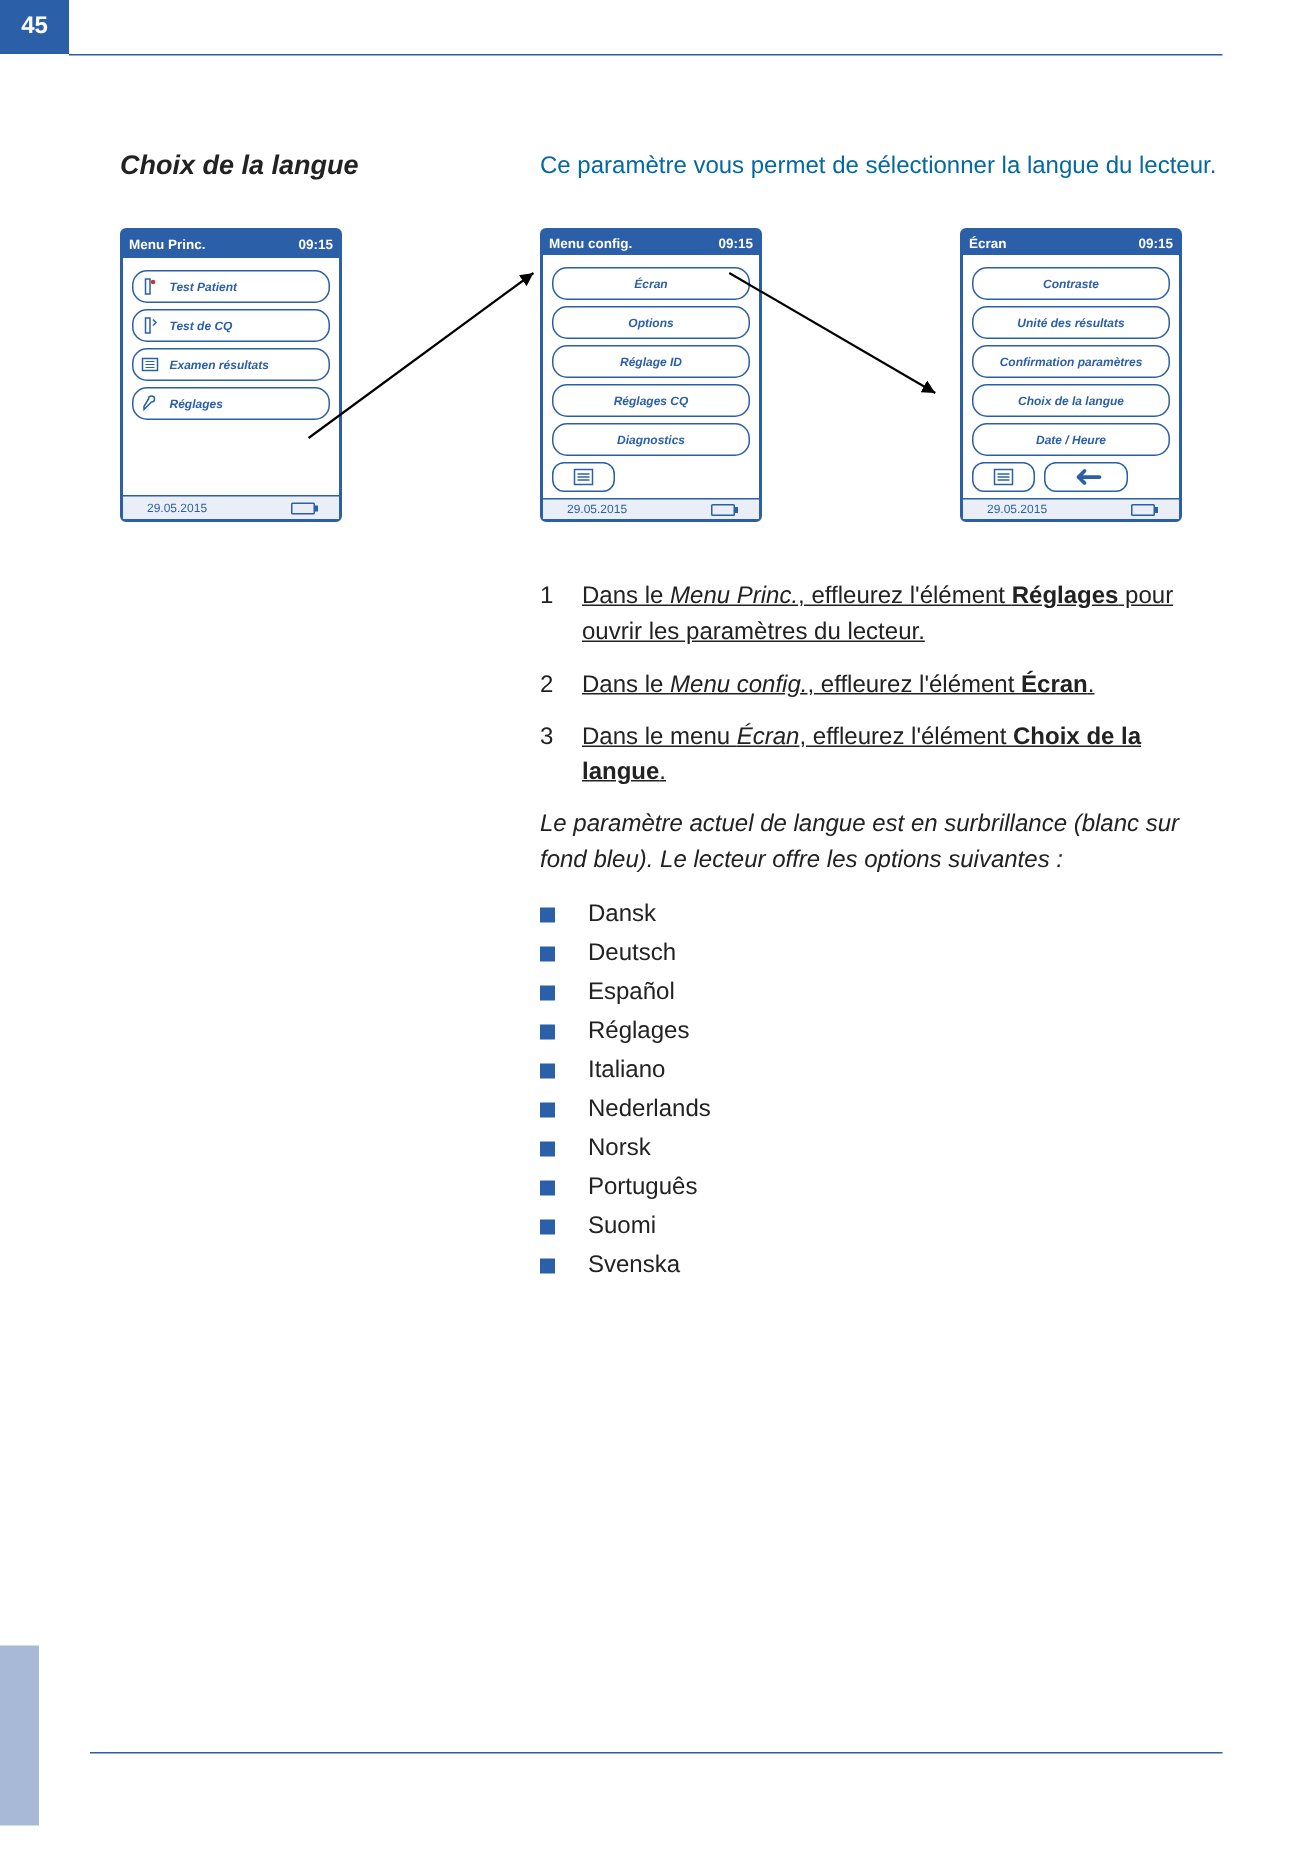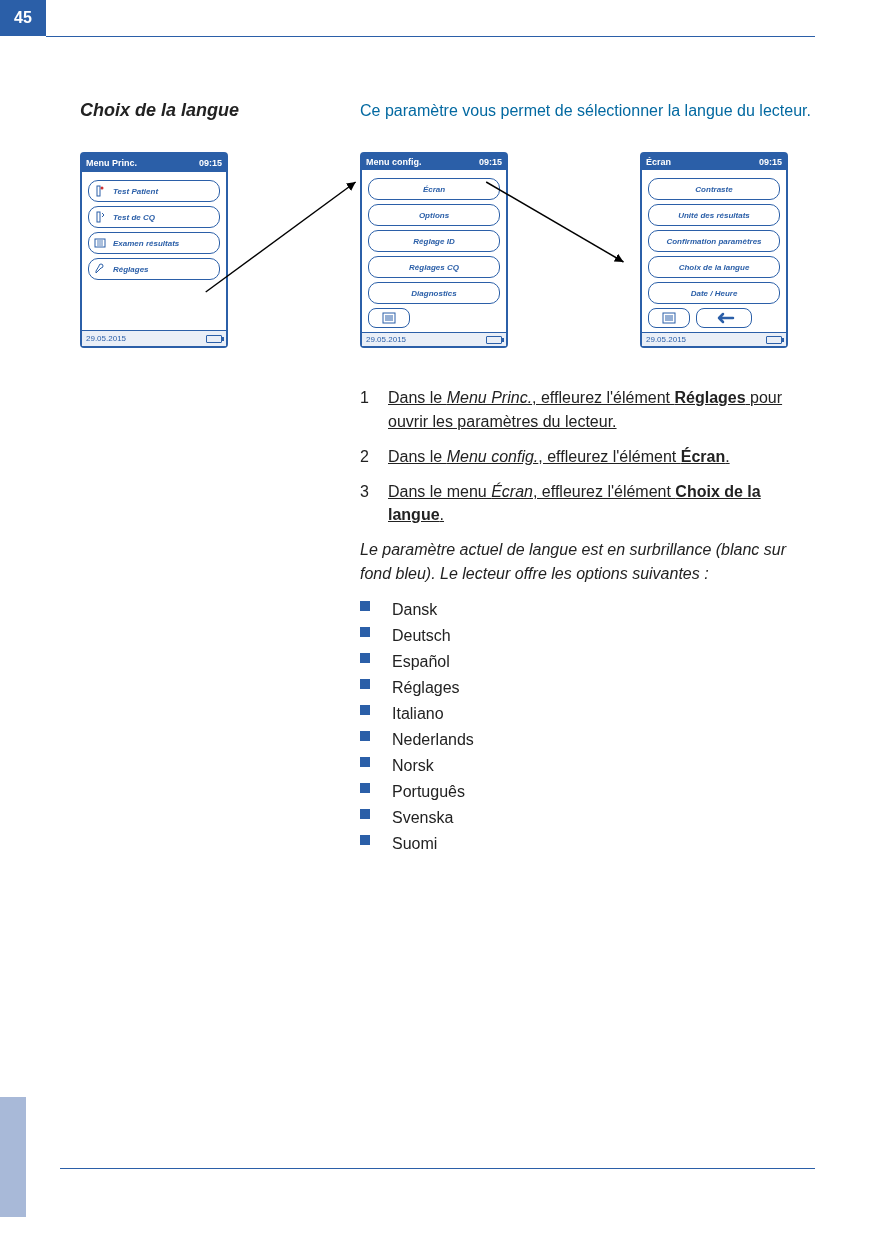--- a/index.html
+++ b/index.html
@@ -149,21 +149,21 @@
     justify-content: center;
     color: #2b5fa8;
   }
   .screen-footer {
     border-top: 1px solid #2b5fa8;
     height: 16px;
     background: #eaeff7;
     display: flex;
     align-items: center;
     justify-content: space-between;
-    padding: 0 4px;
+    padding: 0 16px;
     font-size: 8px;
     color: #2b5fa8;
   }
   .sp { flex: 1; }
   .battery-icon {
     width: 16px;
     height: 8px;
     border: 1px solid #2b5fa8;
     border-radius: 1px;
     position: relative;
@@ -202,20 +202,21 @@
   .step-text { flex: 1; text-decoration: underline; }
   .step-text em { font-style: italic; }
   .step-text strong { font-weight: bold; }
   .para {
     margin: 10px 0 16px;
     line-height: 1.45;
     font-style: italic;
   }
   .bullet-row {
     display: flex;
+    align-items: center;
     margin-bottom: 8px;
   }
   .bullet-sq {
     width: 10px;
     height: 10px;
     background: #2b5fa8;
     margin-right: 22px;
     flex-shrink: 0;
   }
   .bullet-text { font-size: 16px; }
@@ -428,20 +429,20 @@
     <div class="bullet-row">
         <div class="bullet-sq"></div>
         <div class="bullet-text">Norsk</div>
       </div>
     <div class="bullet-row">
         <div class="bullet-sq"></div>
         <div class="bullet-text">Português</div>
       </div>
     <div class="bullet-row">
         <div class="bullet-sq"></div>
+        <div class="bullet-text">Suomi</div>
+      </div>
+    <div class="bullet-row">
+        <div class="bullet-sq"></div>
         <div class="bullet-text">Svenska</div>
-      </div>
-    <div class="bullet-row">
-        <div class="bullet-sq"></div>
-        <div class="bullet-text">Suomi</div>
       </div>
   </div>
 </div>
 
 </body></html>

